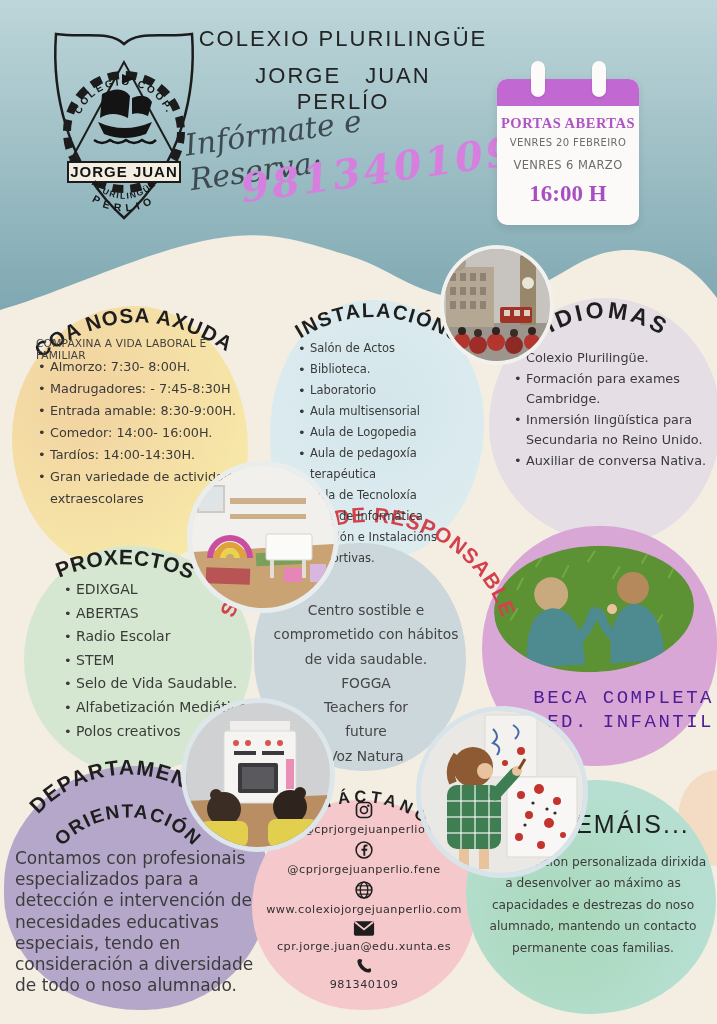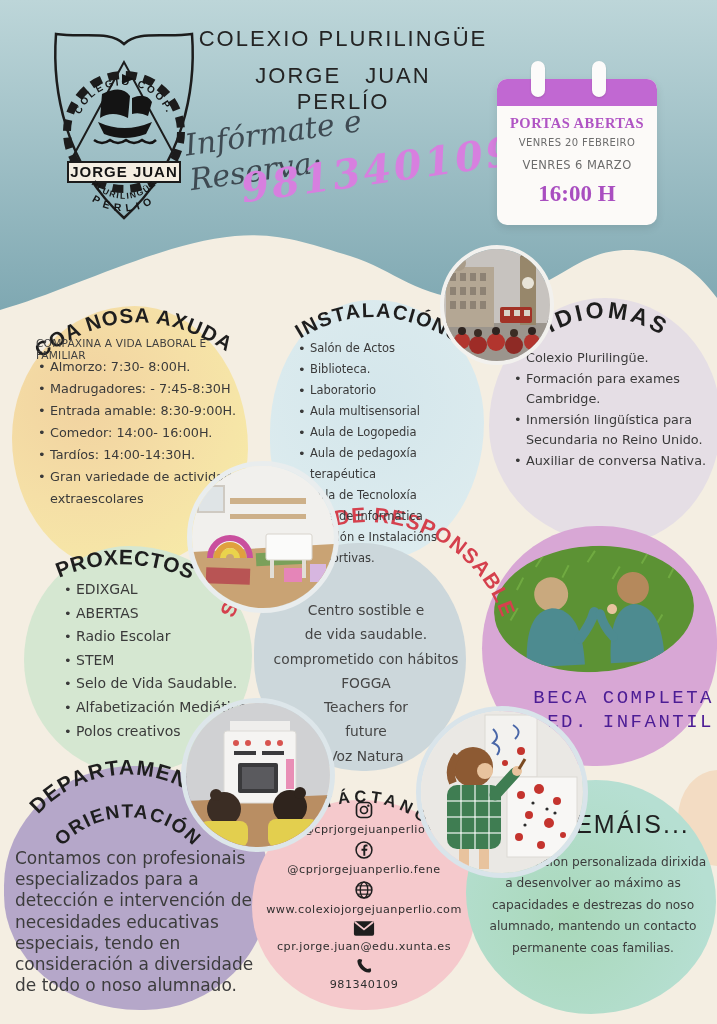--- a/index.html
+++ b/index.html
@@ -17,21 +17,21 @@
   .school-title .l2{font-size:22px;letter-spacing:2px;word-spacing:16px;font-weight:500;margin-top:11px;}
   .hand-note{left:186px;top:106px;width:310px;transform:rotate(-8deg);
     font-family:"DejaVu Serif",serif;font-style:italic;font-size:30px;color:#3e4a52;}
   .hand-phone{left:240px;top:148px;width:240px;transform:rotate(-8deg);
     font-family:"DejaVu Serif",serif;font-style:italic;font-weight:bold;
     font-size:40px;letter-spacing:3px;color:#d77fdf;}
 
   
   .cal-ring{width:14px;height:36px;background:#fcfbfa;border-radius:7px;
     box-shadow:0 1px 2px rgba(0,0,0,.15);z-index:3;}
-  .cal-card{left:497px;top:79px;width:160px;height:146px;background:#fcfaf8;border-radius:10px;
+  .cal-card{left:497px;top:79px;width:142px;height:146px;background:#fcfaf8;border-radius:10px;
     box-shadow:0 3px 8px rgba(0,0,0,.10);z-index:2;}
   .cal-bar{position:absolute;left:0;top:0;width:100%;height:27px;background:#c168d2;border-radius:10px 10px 0 0;}
   .cal-title{position:absolute;left:0;top:36px;width:100%;text-align:center;
     font-family:"Liberation Serif",serif;font-weight:bold;font-size:14.5px;letter-spacing:.5px;color:#b054c4;}
   .cal-d1{position:absolute;left:0;top:58px;width:100%;text-align:center;font-size:10px;letter-spacing:.4px;color:#6c6c6c;}
   .cal-d2{position:absolute;left:0;top:79px;width:100%;text-align:center;font-size:11.5px;letter-spacing:.4px;color:#6c6c6c;}
   .cal-time{position:absolute;left:0;top:102px;width:100%;text-align:center;
     font-family:"Liberation Serif",serif;font-weight:bold;font-size:23px;color:#a94ec0;}
 
   
@@ -318,22 +318,22 @@
         <span>Alfabetización Mediática</span>
       </div>
     <div class="row">
         <span class="dot"></span>
         <span>Polos creativos</span>
       </div>
   </div>
 
   <div class="abs sost-text">
     <div>Centro sostible e</div>
+    <div>comprometido con hábitos</div>
     <div>de vida saudable.</div>
-    <div>comprometido con hábitos</div>
     <div>FOGGA</div>
     <div>Teachers for</div>
     <div>future</div>
     <div>Voz Natura</div>
   </div>
 
   <div class="abs beca-title">
     <div>BECA COMPLETA</div>
     <div>ED. INFANTIL</div>
   </div>

